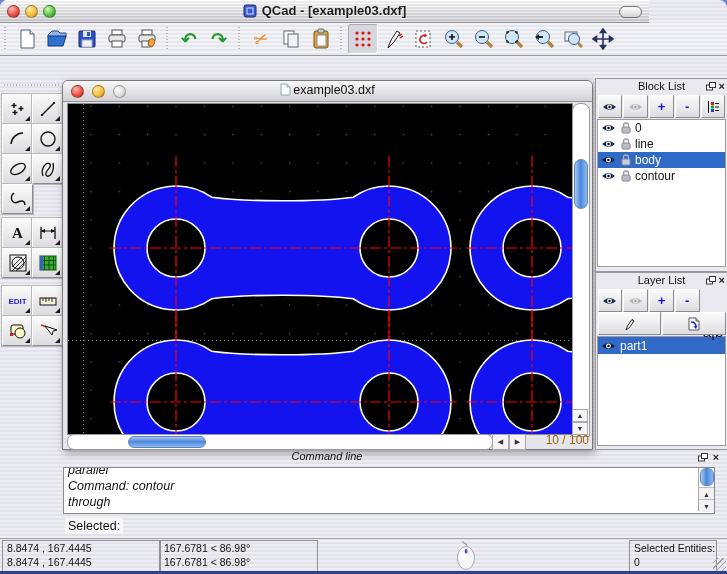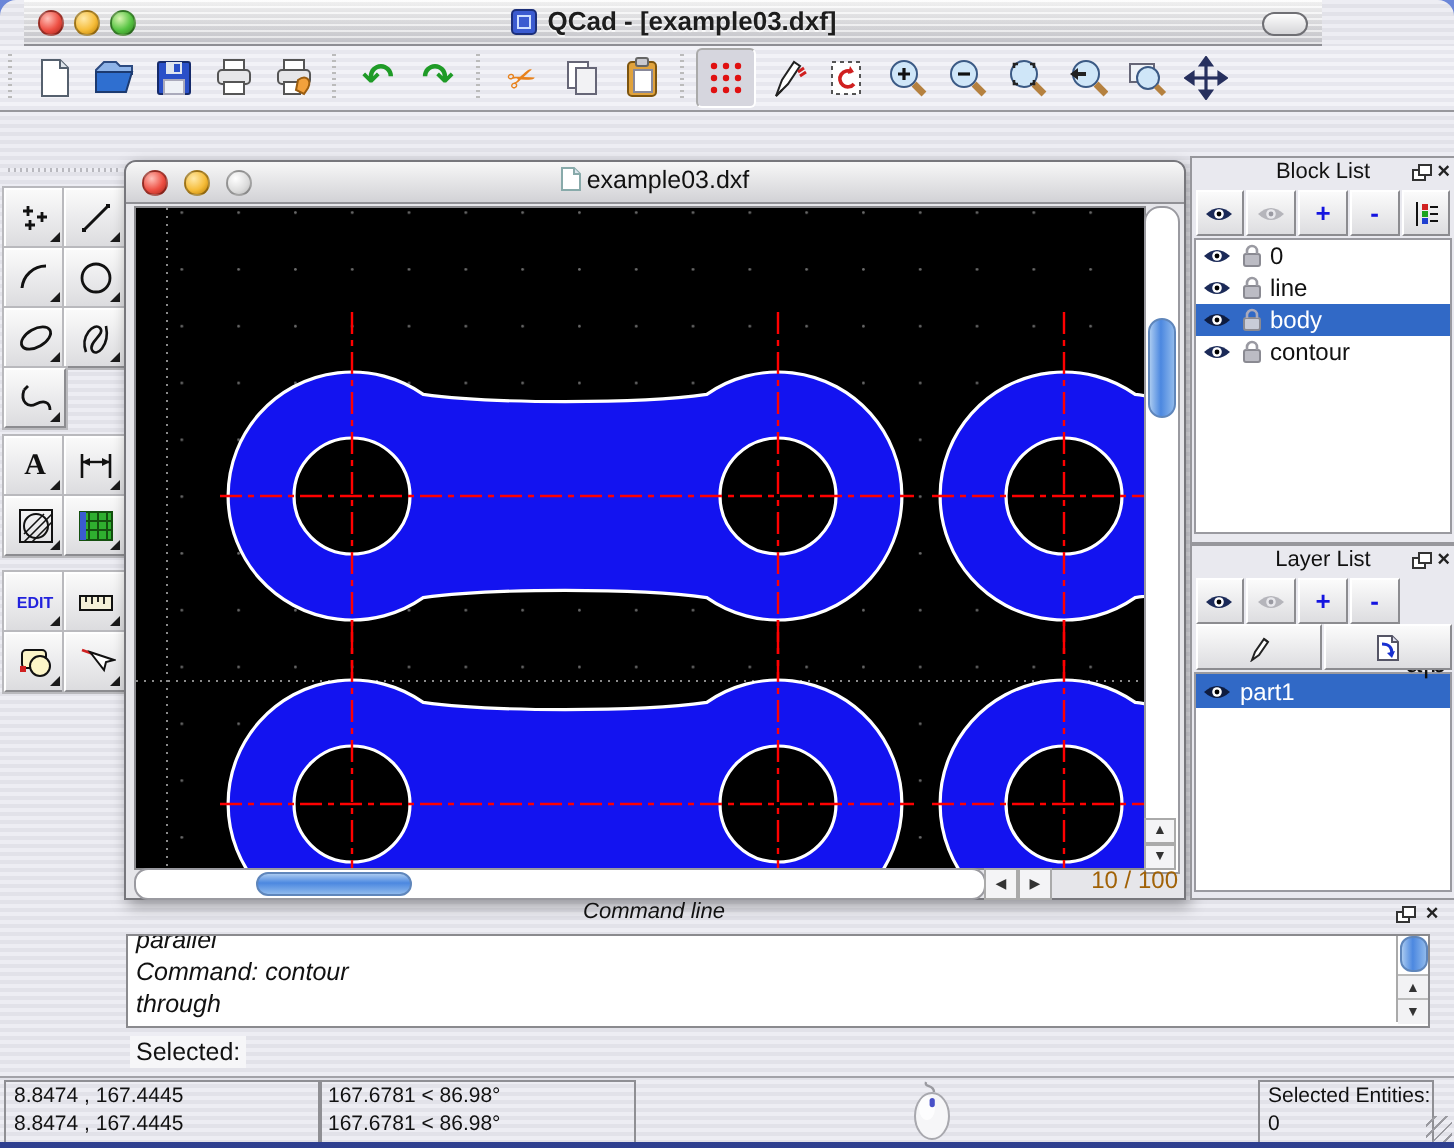--- a/index.html
+++ b/index.html
@@ -1,20 +1,20 @@
 <!DOCTYPE html>
 <html><head>
 <meta charset="utf-8">
 <style>
   html,body{margin:0;padding:0;}
   body{font-family:"Liberation Sans","DejaVu Sans",sans-serif;-webkit-font-smoothing:antialiased;}
   .desktop{position:relative;width:727px;height:574px;background:linear-gradient(180deg,#6b86d8,#2e3f8f);overflow:hidden;}
   .window{position:absolute;left:0;top:0;width:727px;height:571px;background:repeating-linear-gradient(180deg,#ededf3 0 2px,#e2e2e9 2px 4px);border-radius:8px 8px 0 0;overflow:hidden;}
   
-  .titlebar{position:absolute;left:12px;top:0;width:649px;height:22px;background:linear-gradient(180deg,#fbfbfb,#d8d8dc 70%,#c9c9cf);border-bottom:1px solid #8e8e94;}
+  .titlebar{position:absolute;left:0;top:0;width:649px;height:22px;background:linear-gradient(180deg,#fbfbfb,#d8d8dc 70%,#c9c9cf);border-bottom:1px solid #8e8e94;}
   .titlebar .stripes{position:absolute;inset:0;background:repeating-linear-gradient(180deg,rgba(255,255,255,.5) 0 1px,rgba(0,0,0,.04) 1px 3px);}
   .tl{position:absolute;top:5px;width:11px;height:11px;border-radius:50%;border:1px solid rgba(0,0,0,.3);}
   .tl.red{left:7px;background:radial-gradient(circle at 35% 30%,#ffc0b8,#ee5044 55%,#a32318);}
   .tl.yellow{left:25px;background:radial-gradient(circle at 35% 30%,#ffe9a8,#f6bd3a 55%,#b77b00);}
   .tl.green{left:43px;background:radial-gradient(circle at 35% 30%,#d8f5b0,#57c443 55%,#2f7d1d);}
   .tl.gray{background:radial-gradient(circle at 35% 30%,#ffffff,#dcdcdc 60%,#b5b5b5);}
   .titletext{position:absolute;left:0;right:0;top:3px;text-align:center;font-size:13px;font-weight:700;color:#1d1d1d;text-shadow:0 1px 0 rgba(255,255,255,.7);}
   .appicon{display:inline-block;vertical-align:-3px;margin-right:5px;}
   .lozenge{position:absolute;right:7px;top:6px;width:21px;height:10px;border:1.5px solid #6f6f74;border-radius:6px;background:linear-gradient(#fdfdfd,#d5d5d8);}
   

